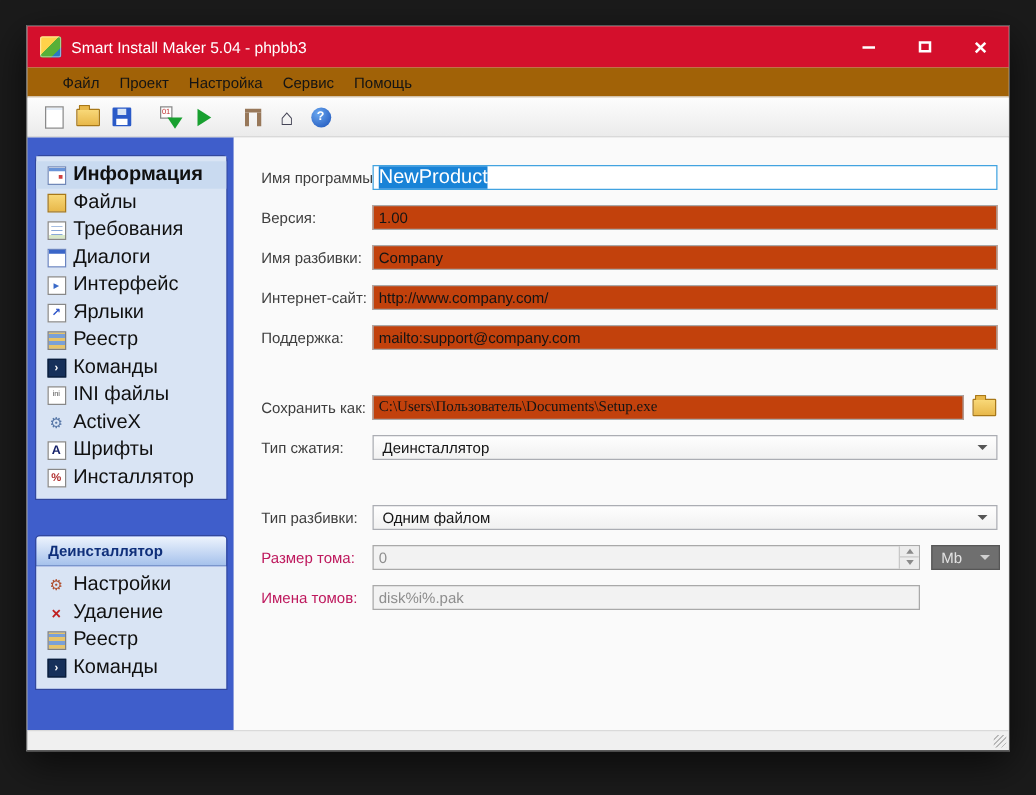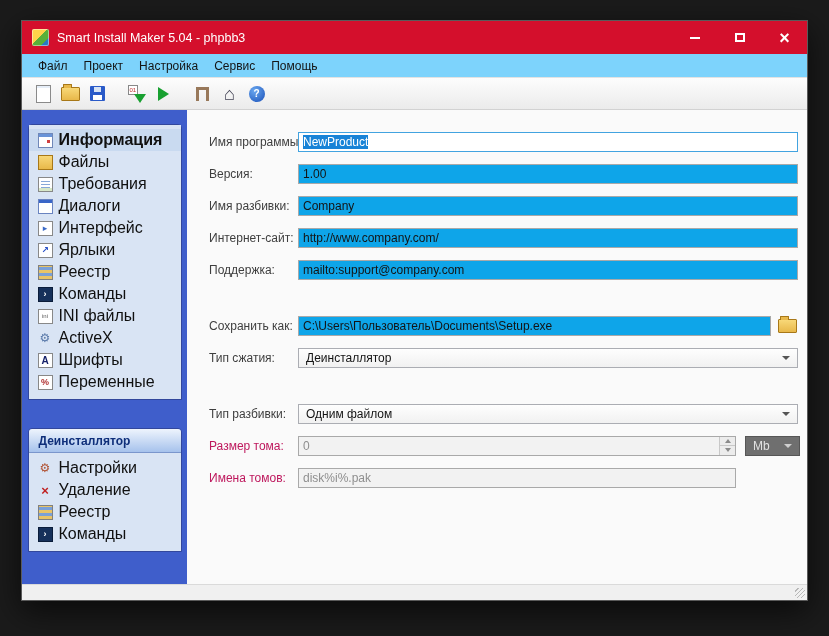--- a/index.html
+++ b/index.html
@@ -23,22 +23,22 @@
     background:linear-gradient(135deg,#ffd24a 0 45%,#58b038 45% 75%,#2a7ac0 75%);
     box-shadow:inset 0 0 0 1px rgba(255,255,255,.45);}
   .title{color:#fff;font-size:12.5px;flex:1;white-space:nowrap}
   .wbtns{display:flex;height:100%}
   .wbtn{width:45px;height:100%;display:flex;align-items:center;justify-content:center;color:#fff;cursor:default}
   .g-min{width:10px;height:2px;background:#fff}
   .g-max{width:10px;height:9px;border:2px solid #fff;box-sizing:border-box}
   .g-close{font-size:18px;line-height:1;font-weight:bold}
   
   .menubar{
-    position:absolute;left:0;top:33px;right:0;height:24px;background:#7dd3fc;
-    display:flex;align-items:center;padding-left:8px;border-bottom:1px solid #e3e3e3;box-sizing:border-box;
+    position:absolute;left:0;top:33px;right:0;height:24px;background:#a16207;
+    display:flex;align-items:center;padding-left:20px;border-bottom:1px solid #e3e3e3;box-sizing:border-box;
   }
   .menu-item{padding:3px 8px;font-size:12px;color:#141414}
   
   .toolbar{
     position:absolute;left:0;top:57px;right:0;height:32px;
     background:linear-gradient(#fdfdfd,#ebebeb);border-bottom:1px solid #d2d2d2;
     display:flex;align-items:center;padding-left:8px;box-sizing:border-box;
   }
   .tbtn{width:27px;height:26px;display:flex;align-items:center;justify-content:center;border-radius:3px;flex:none}
   .tb-gap{width:12px;flex:none}
@@ -94,25 +94,25 @@
   .i-fonts::before{content:"A";font-size:10px;color:#16226a}
   .i-vars{background:#fff;border:1px solid #888}
   .i-vars::before{content:"%";font-size:9px;color:#b03030}
   .i-settings::before{content:"⚙";font-size:12px;color:#b05030}
   .i-delete::before{content:"×";font-size:13px;color:#c02020}
   
   .main{flex:1;position:relative;background:#fafafa}
   .frow{position:absolute;left:22px;right:9px;height:21px;display:flex;align-items:center}
   .flabel{width:89px;font-size:12px;color:#3e3e3e;flex:none;white-space:nowrap}
   .flabel.dis{color:#be185d}
-  .inp{height:20px;box-sizing:border-box;border:1px solid #a9a9a9;background:#0ea5e9;
+  .inp{height:20px;box-sizing:border-box;border:1px solid #a9a9a9;background:#c2410c;
        font-family:"Liberation Sans","DejaVu Sans",sans-serif;font-size:12px;padding:0 4px;color:#141414;outline:none}
   .inp.grow{flex:1}
   .inp-fake{height:20px;box-sizing:border-box;border:1px solid #42a3e0;background:#fff;
-       display:flex;align-items:center;padding:0 4px;font-size:12px;flex:1}
+       display:flex;align-items:center;padding:0 4px;font-size:16px;flex:1}
   .sel{background:var(--selection);color:#fff}
   .inp.dis{background:#f2f2f2;color:#8e8e8e}
   .combo{height:20px;box-sizing:border-box;border:1px solid #abadb3;background:linear-gradient(#fefefe,#f1f1f1);
        display:flex;align-items:center;padding:0 7px;font-size:12px;color:#141414}
   .combo.grow{flex:1}
   .combo-arrow{margin-left:auto;width:0;height:0;border-left:4px solid transparent;border-right:4px solid transparent;border-top:4px solid #555}
   .combo.dark{background:#6f6f6f;border-color:#565656;color:#e2e2e2;width:55px;flex:none}
   .combo.dark .combo-arrow{border-top-color:#cfcfcf}
   .spinwrap{position:relative;width:438px;flex:none}
   .spinwrap .inp{width:100%;padding-right:18px}
@@ -231,21 +231,21 @@
           <div class="nav-item">
             <span class="nico i-activex"></span>
             <span class="nav-label">ActiveX</span>
           </div>
           <div class="nav-item">
             <span class="nico i-fonts"></span>
             <span class="nav-label">Шрифты</span>
           </div>
           <div class="nav-item">
             <span class="nico i-vars"></span>
-            <span class="nav-label">Переменные</span>
+            <span class="nav-label">Инсталлятор</span>
           </div>
         </div>
       </div>
 
       <div class="panel">
         <div class="panel-header">Деинсталлятор</div>
         <div class="panel-body">
           <div class="nav-item">
             <span class="nico i-settings"></span>
             <span class="nav-label">Настройки</span>
@@ -291,21 +291,21 @@
         <input class="inp grow" value="http://www.company.com/" style="">
       </div>
 
       <div class="frow" style="top:149px">
         <span class="flabel">Поддержка:</span>
         <input class="inp grow" value="mailto:support@company.com" style="">
       </div>
 
       <div class="frow" style="top:205px">
         <span class="flabel">Сохранить как:</span>
-        <input class="inp" style="width: 473px;" value="C:\Users\Пользователь\Documents\Setup.exe">
+        <input class="inp" style="width: 473px; font-family: Liberation Serif, serif;" value="C:\Users\Пользователь\Documents\Setup.exe">
         <div class="browse">
             <span class="g-folder"></span>
           </div>
       </div>
 
       <div class="frow" style="top:237px">
         <span class="flabel">Тип сжатия:</span>
         <div class="combo grow">
           <span>Деинсталлятор</span>
           <span class="combo-arrow"></span>

